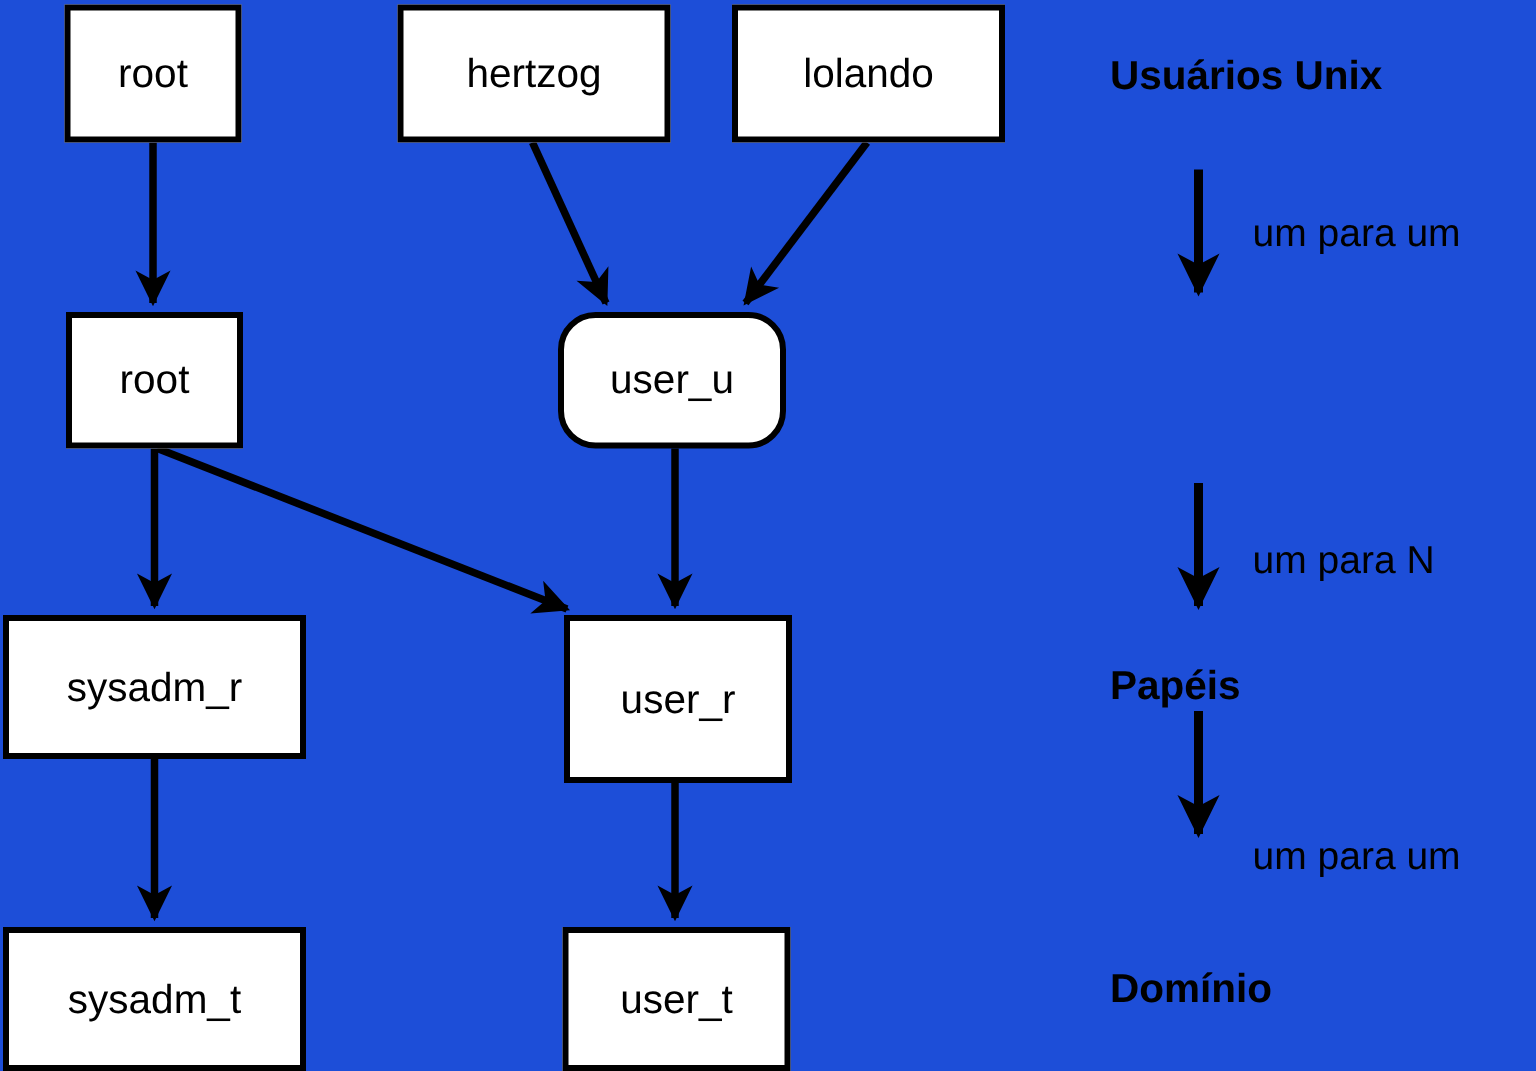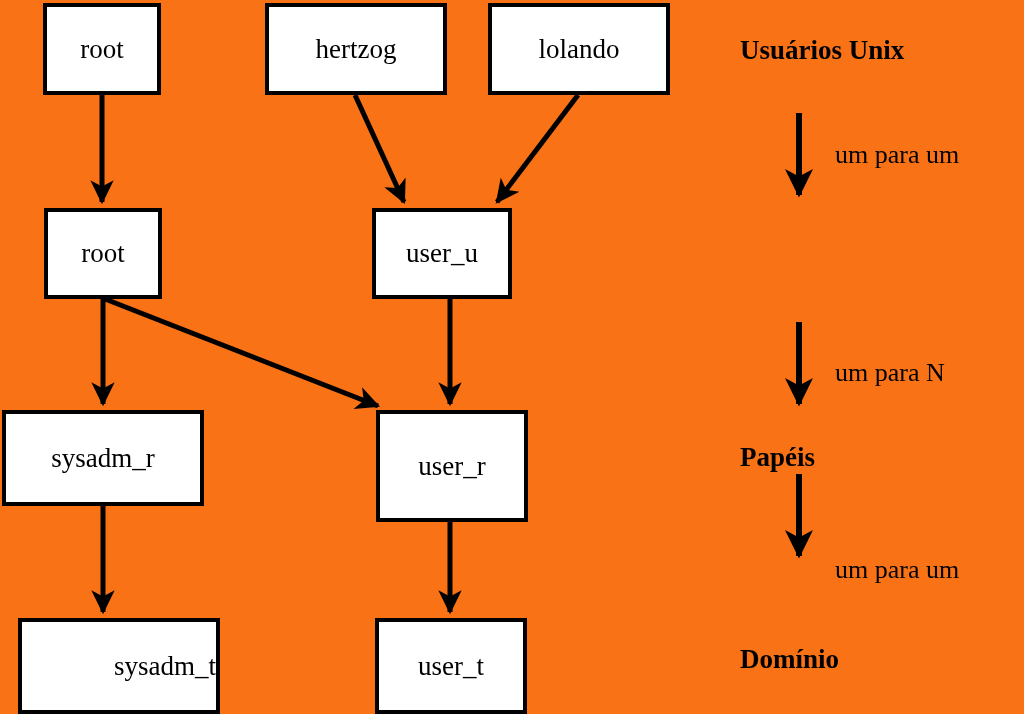--- a/index.html
+++ b/index.html
@@ -4,23 +4,23 @@
 <style>
   html, body {
     margin: 0;
     padding: 0;
     background: #ffffff;
   }
   #canvas {
     position: relative;
     width: 1024px;
     height: 714px;
-    background: #f97316;
+    background: #1d4ed8;
     overflow: hidden;
-    font-family: Liberation Serif, serif;
+    font-family: Liberation Sans, sans-serif;
   }
   .node {
     position: absolute;
     box-sizing: border-box;
     border: 4px solid #000000;
     background: #ffffff;
     display: flex;
     align-items: center;
     justify-content: center;
     z-index: 3;
@@ -119,32 +119,32 @@
   <div class="node" style="left:265px; top:3px; width:182px; height:92px;">
     <span class="node-label">hertzog</span>
   </div>
   <div class="node" style="left:488px; top:3px; width:182px; height:92px;">
     <span class="node-label">lolando</span>
   </div>
 
   <div class="node" style="left:44px; top:208px; width:118px; height:91px;">
     <span class="node-label">root</span>
   </div>
-  <div class="node" style="left:372px; top:208px; width:140px; height:91px;">
+  <div class="node" style="left:372px; top:208px; width:152px; height:91px;border-radius:25px;">
     <span class="node-label">user_u</span>
   </div>
 
   <div class="node" style="left:2px; top:410px; width:202px; height:96px;">
     <span class="node-label">sysadm_r</span>
   </div>
   <div class="node" style="left:376px; top:410px; width:152px; height:112px;">
     <span class="node-label">user_r</span>
   </div>
 
-  <div class="node" style="left:18px; top:618px; width:202px; height:96px;justify-content:flex-end;">
+  <div class="node" style="left:2px; top:618px; width:202px; height:96px;">
     <span class="node-label">sysadm_t</span>
   </div>
   <div class="node" style="left:375px; top:618px; width:152px; height:96px;">
     <span class="node-label">user_t</span>
   </div>
 
   <div class="legend-heading" style="left:740px; top:31px;">
     <div>Usuários Unix</div>
   </div>
   <div class="legend-heading" style="left:740px; top:438px;text-align:center;">

